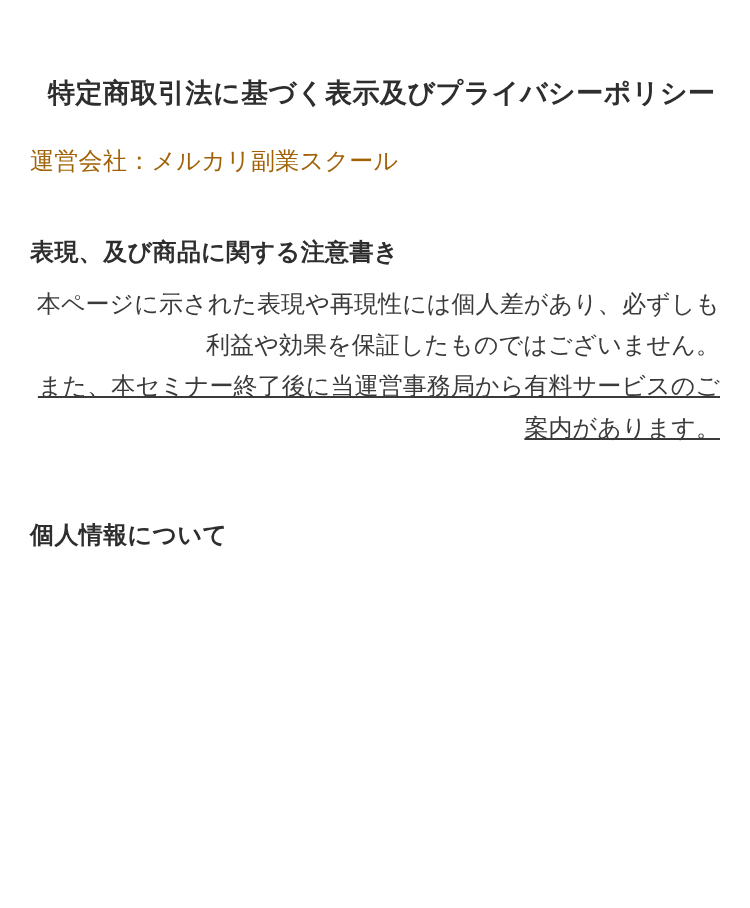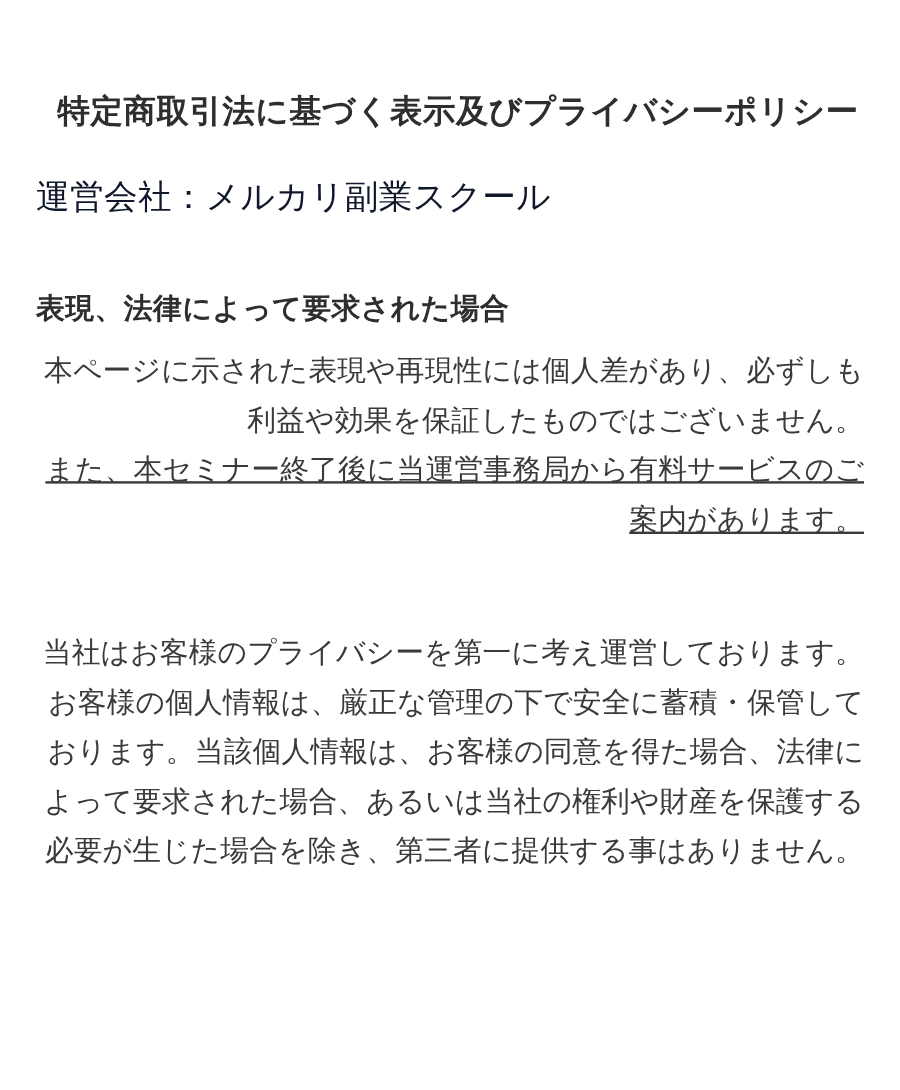--- a/index.html
+++ b/index.html
@@ -24,22 +24,22 @@
   .doc-title {
     font-size: 27px;
     font-weight: bold;
     color: #2e2e2e;
     letter-spacing: 0.5px;
     line-height: 1.45;
     margin: 0 0 0 18px;
     padding-top: 16px;
   }
   .lead {
-    font-size: 28px;
-    color: #0f172a;
+    font-size: 24px;
+    color: #a16207;
     line-height: 1.5;
     margin: 30px 0 11px 0;
     letter-spacing: 0.3px;
   }
   .section {
     margin-top: 56px;
   }
   .section.second {
     margin-top: 70px;
   }
@@ -74,23 +74,23 @@
 </head>
 <body>
 
 <div class="page">
 
   <h1 class="doc-title">特定商取引法に基づく表示及びプライバシーポリシー</h1>
 
   <p class="lead">運営会社：メルカリ副業スクール</p>
 
   <div class="section first">
-    <h2 class="section-heading">表現、法律によって要求された場合</h2>
+    <h2 class="section-heading">表現、及び商品に関する注意書き</h2>
     <p class="body-text">本ページに示された表現や再現性には個人差があり、必ずしも利益や効果を保証したものではございません。</p>
     <p class="body-text">また、本セミナー終了後に当運営事務局から有料サービスのご案内があります。</p>
   </div>
 
   <div class="section second">
-    <p class="body-text">当社はお客様のプライバシーを第一に考え運営しております。お客様の個人情報は、厳正な管理の下で安全に蓄積・保管しております。当該個人情報は、お客様の同意を得た場合、法律によって要求された場合、あるいは当社の権利や財産を保護する必要が生じた場合を除き、第三者に提供する事はありません。</p>
+    <h2 class="section-heading">個人情報について</h2>
   </div>
 
   <div class="clip-bottom"></div>
 </div>
 
 </body></html>

